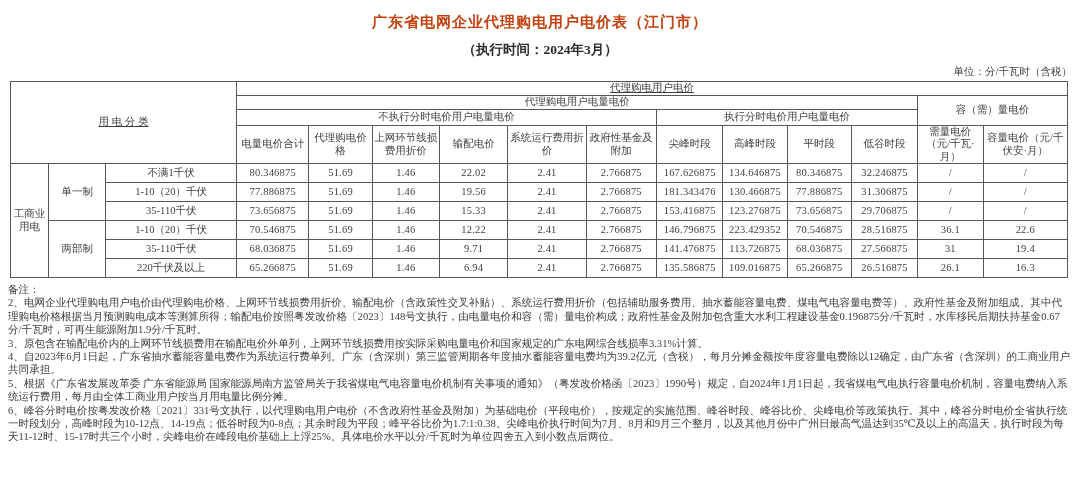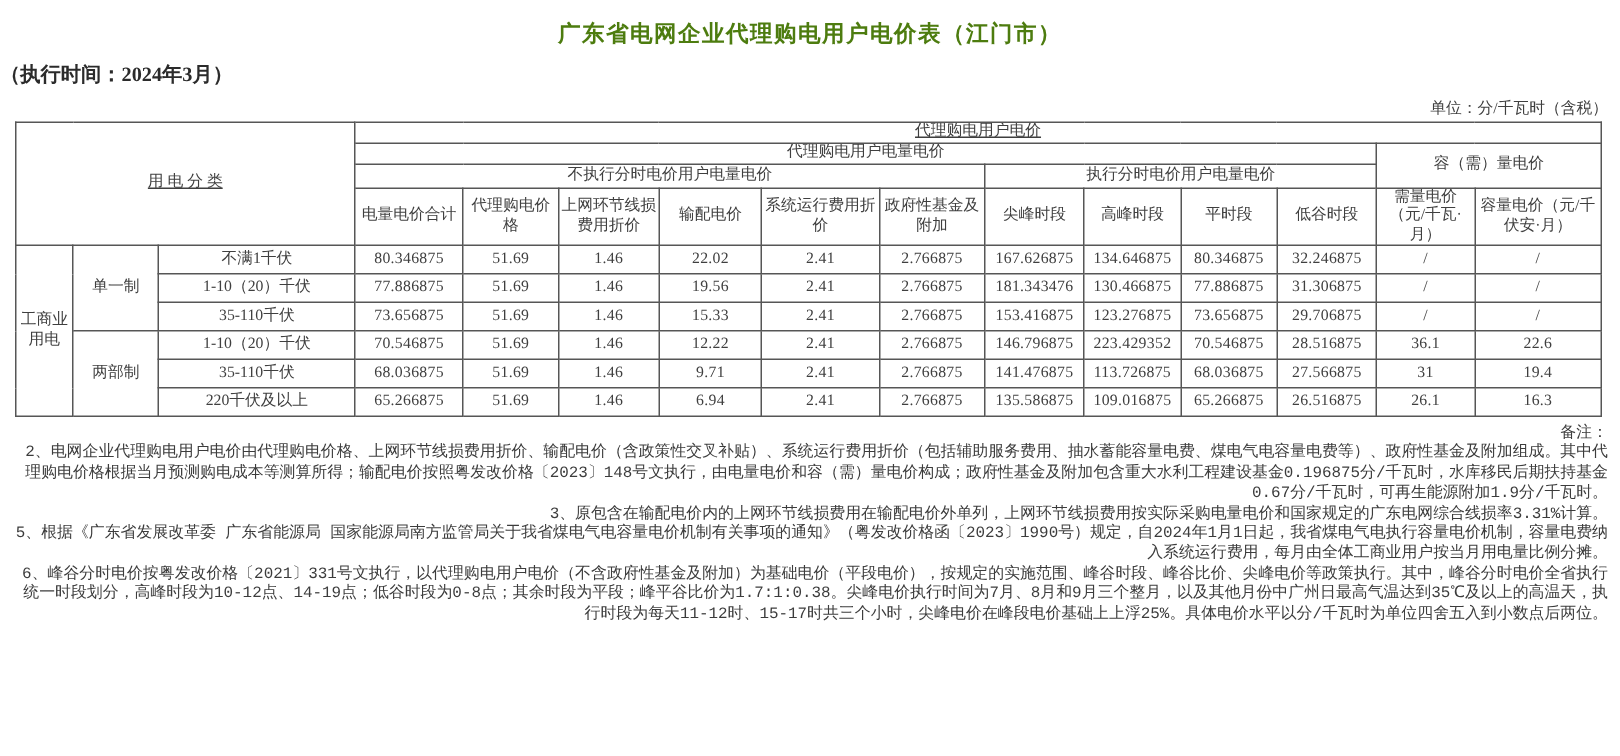--- a/index.html
+++ b/index.html
@@ -3,24 +3,24 @@
 <meta charset="utf-8">
 <style>
   html,body{margin:0;padding:0;}
   body{
     width:1080px;height:504px;background:#ffffff;overflow:hidden;
     font-family:"Liberation Serif","DejaVu Serif",serif;color:#3f3f3f;
   }
   .page{width:1080px;height:504px;position:relative;}
   .doc-title{
     padding-top:13px;text-align:center;font-size:15px;font-weight:bold;
-    color:#4d7c0f;letter-spacing:1px;
+    color:#c2410c;letter-spacing:1px;
   }
   .doc-subtitle{
-    margin-top:9px;font-size:13.5px;font-weight:bold;color:#2b2b2b;
+    margin-top:9px;text-align:center;font-size:13.5px;font-weight:bold;color:#2b2b2b;
   }
   .unit-line{
     margin:6px 8px 2px 0;text-align:right;font-size:10.5px;color:#3f3f3f;
   }
   table.price-table{
     margin-left:10px;width:1058px;border-collapse:collapse;table-layout:fixed;
   }
   table.price-table th, table.price-table td{
     border:1px solid #565656;text-align:center;vertical-align:middle;
     font-weight:normal;font-size:10.5px;line-height:1.15;padding:0 1px;color:#3f3f3f;
@@ -28,21 +28,21 @@
   }
   tr.h1 th{height:13px;text-decoration:underline;}
   tr.h2 th{height:13px;}
   tr.h3 th{height:15px;}
   tr.h4 th{height:37px;}
   tbody td{height:18px;font-size:10.3px;}
   td.num{letter-spacing:0.2px;color:#454545;}
   th.classification{font-size:11px;}
   td.cat-cell{font-size:10.5px;line-height:1.25;padding:0 3px;}
   .notes{margin:5px 0 0 8px;width:1064px;color:#3c3c3c;}
-  .notes p{margin:0;font-size:10.6px;line-height:13.4px;text-align:right;font-family:Liberation Mono, monospace;}
+  .notes p{margin:0;font-size:10.6px;line-height:13.4px;text-align:left;}
 </style>
 </head>
 <body>
 
 <div class="page">
 
   <div class="doc-title">广东省电网企业代理购电用户电价表（江门市）</div>
   <div class="doc-subtitle">（执行时间：2024年3月）</div>
   <div class="unit-line">单位：分/千瓦时（含税）</div>
 
@@ -186,17 +186,18 @@
         <td class="num">26.1</td>
         <td class="num">16.3</td>
       </tr>
     </tbody>
   </table>
 
   <div class="notes">
     <p>备注：</p>
     <p>2、电网企业代理购电用户电价由代理购电价格、上网环节线损费用折价、输配电价（含政策性交叉补贴）、系统运行费用折价（包括辅助服务费用、抽水蓄能容量电费、煤电气电容量电费等）、政府性基金及附加组成。其中代理购电价格根据当月预测购电成本等测算所得；输配电价按照粤发改价格〔2023〕148号文执行，由电量电价和容（需）量电价构成；政府性基金及附加包含重大水利工程建设基金0.196875分/千瓦时，水库移民后期扶持基金0.67分/千瓦时，可再生能源附加1.9分/千瓦时。</p>
     <p>3、原包含在输配电价内的上网环节线损费用在输配电价外单列，上网环节线损费用按实际采购电量电价和国家规定的广东电网综合线损率3.31%计算。</p>
+    <p>4、自2023年6月1日起，广东省抽水蓄能容量电费作为系统运行费单列。广东（含深圳）第三监管周期各年度抽水蓄能容量电费均为39.2亿元（含税），每月分摊金额按年度容量电费除以12确定，由广东省（含深圳）的工商业用户共同承担。</p>
     <p>5、根据《广东省发展改革委 广东省能源局 国家能源局南方监管局关于我省煤电气电容量电价机制有关事项的通知》（粤发改价格函〔2023〕1990号）规定，自2024年1月1日起，我省煤电气电执行容量电价机制，容量电费纳入系统运行费用，每月由全体工商业用户按当月用电量比例分摊。</p>
     <p>6、峰谷分时电价按粤发改价格〔2021〕331号文执行，以代理购电用户电价（不含政府性基金及附加）为基础电价（平段电价），按规定的实施范围、峰谷时段、峰谷比价、尖峰电价等政策执行。其中，峰谷分时电价全省执行统一时段划分，高峰时段为10-12点、14-19点；低谷时段为0-8点；其余时段为平段；峰平谷比价为1.7:1:0.38。尖峰电价执行时间为7月、8月和9月三个整月，以及其他月份中广州日最高气温达到35℃及以上的高温天，执行时段为每天11-12时、15-17时共三个小时，尖峰电价在峰段电价基础上上浮25%。具体电价水平以分/千瓦时为单位四舍五入到小数点后两位。</p>
   </div>
 
 </div>
 
 </body></html>

